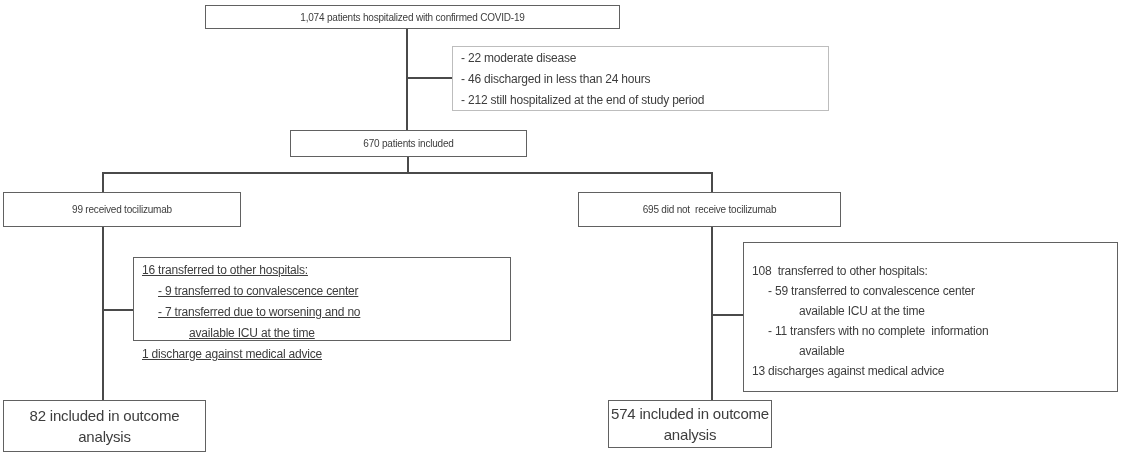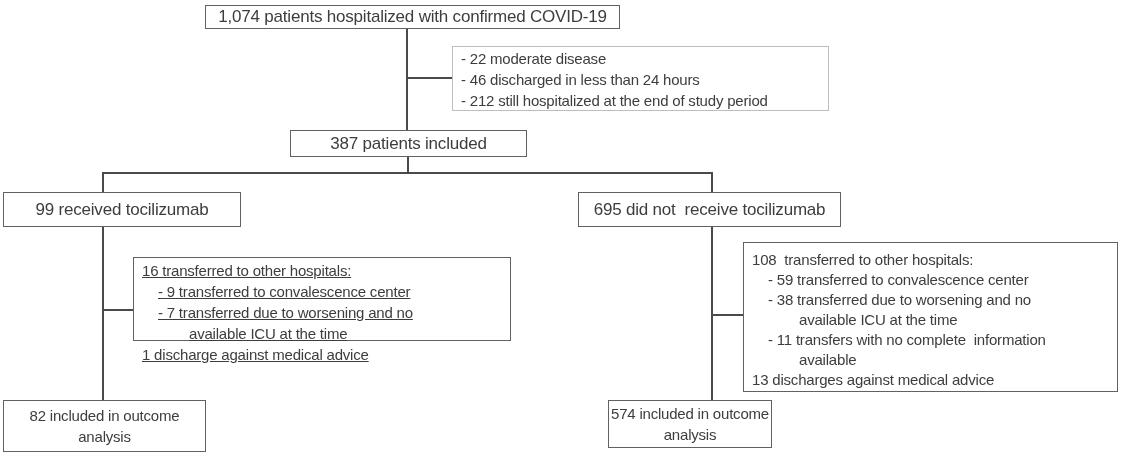--- a/index.html
+++ b/index.html
@@ -23,35 +23,35 @@
     box-sizing: border-box;
   }
   .box.light { border-color: var(--border-light, #bdbdbd); }
   .box.center {
     display: flex;
     align-items: center;
     justify-content: center;
     text-align: center;
   }
   .txt {
-    font-size: 17px;
+    font-size: 10px;
     letter-spacing: -0.2px;
     white-space: pre;
   }
   .wrap2 {
     font-size: 15px;
     letter-spacing: -0.2px;
     line-height: 21px;
     max-width: 172px;
     margin: 0 auto;
     text-align: center;
   }
   .lines { padding-top: 2px; }
   .ln {
-    font-size: 15px;
+    font-size: 12px;
     letter-spacing: -0.2px;
     line-height: 21px;
     white-space: pre;
   }
   .excl-right .ln { line-height: 20px; }
   .ind0 { padding-left: 8px; }
   .ind1 { padding-left: 24px; }
   .ind2 { padding-left: 55px; }
   .line-h, .line-v {
     position: absolute;
@@ -80,43 +80,42 @@
     <span class="txt">1,074 patients hospitalized with confirmed COVID-19</span>
   </div>
 
   <div class="box light lines" style="left:452px; top:46px; width:377px; height:65px; padding-top:1px;">
     <div class="ln ind0">- 22 moderate disease</div>
     <div class="ln ind0">- 46 discharged in less than 24 hours</div>
     <div class="ln ind0">- 212 still hospitalized at the end of study period</div>
   </div>
 
   <div class="box center" style="left:290px; top:130px; width:237px; height:27px;">
-    <span class="txt">387 patients included</span>
+    <span class="txt">670 patients included</span>
   </div>
 
   <div class="box center" style="left:3px; top:192px; width:238px; height:35px;">
     <span class="txt">99 received tocilizumab</span>
   </div>
 
   <div class="box center" style="left:578px; top:192px; width:263px; height:35px;justify-content:center;">
     <span class="txt">695 did not  receive tocilizumab</span>
   </div>
 
   <div class="box lines" style="left:133px; top:257px; width:378px; height:84px;text-decoration:underline;">
     <div class="ln ind0">16 transferred to other hospitals:</div>
     <div class="ln ind1">- 9 transferred to convalescence center</div>
     <div class="ln ind1">- 7 transferred due to worsening and no</div>
     <div class="ln ind2">available ICU at the time</div>
     <div class="ln ind0">1 discharge against medical advice</div>
   </div>
 
-  <div class="box lines excl-right" style="left:743px; top:242px; width:375px; height:150px; padding-top:7px;">
+  <div class="box lines excl-right" style="left:743px; top:242px; width:375px; height:150px; padding-top:18px;">
     <div class="ln ind0">108  transferred to other hospitals:</div>
     <div class="ln ind1">- 59 transferred to convalescence center</div>
-    <div class="ln ind1">- 38 transferred due to worsening and no</div>
     <div class="ln ind2">available ICU at the time</div>
     <div class="ln ind1">- 11 transfers with no complete  information</div>
     <div class="ln ind2">available</div>
     <div class="ln ind0">13 discharges against medical advice</div>
   </div>
 
   <div class="box center" style="left:3px; top:400px; width:203px; height:52px;">
     <div class="wrap2">82 included in outcome analysis</div>
   </div>
 

